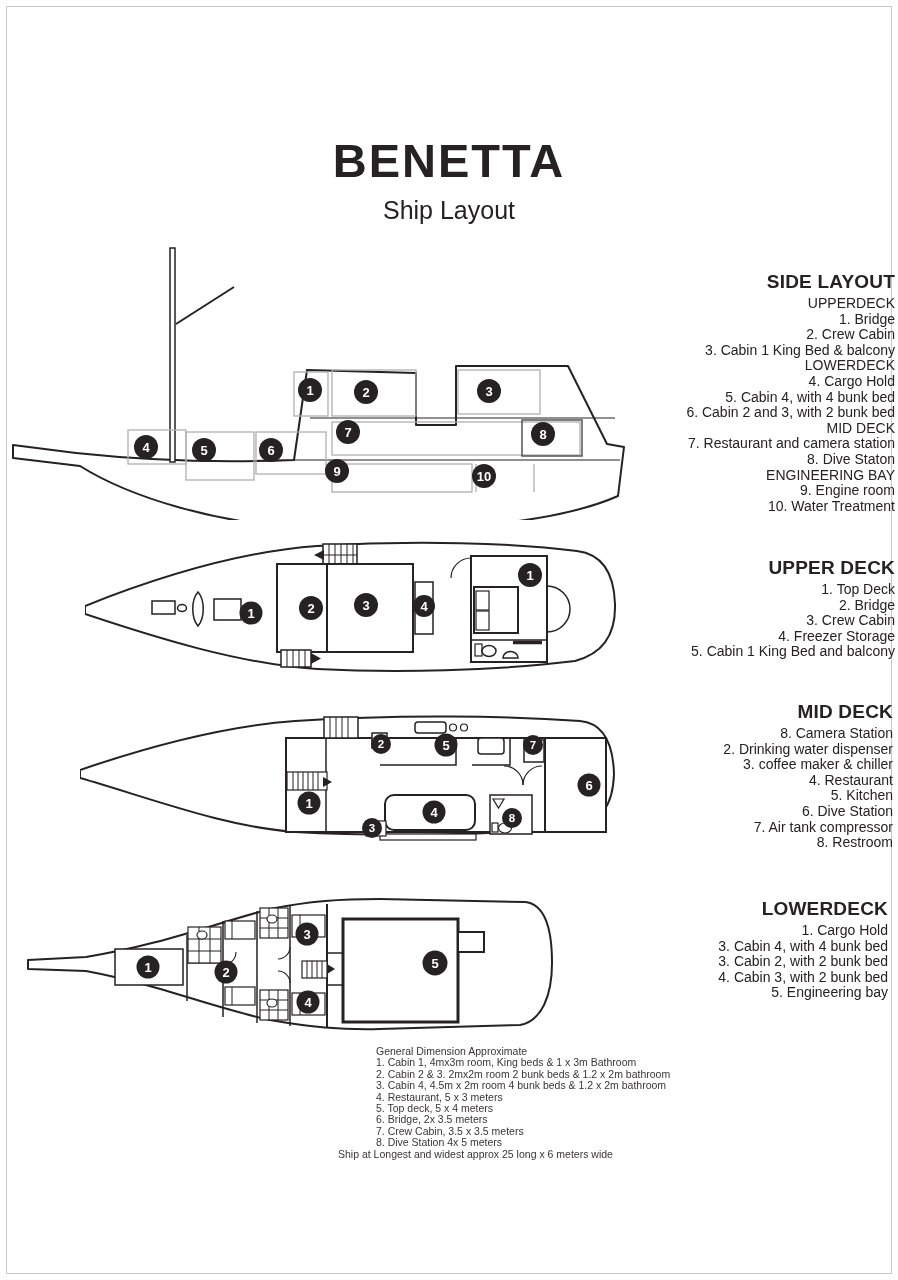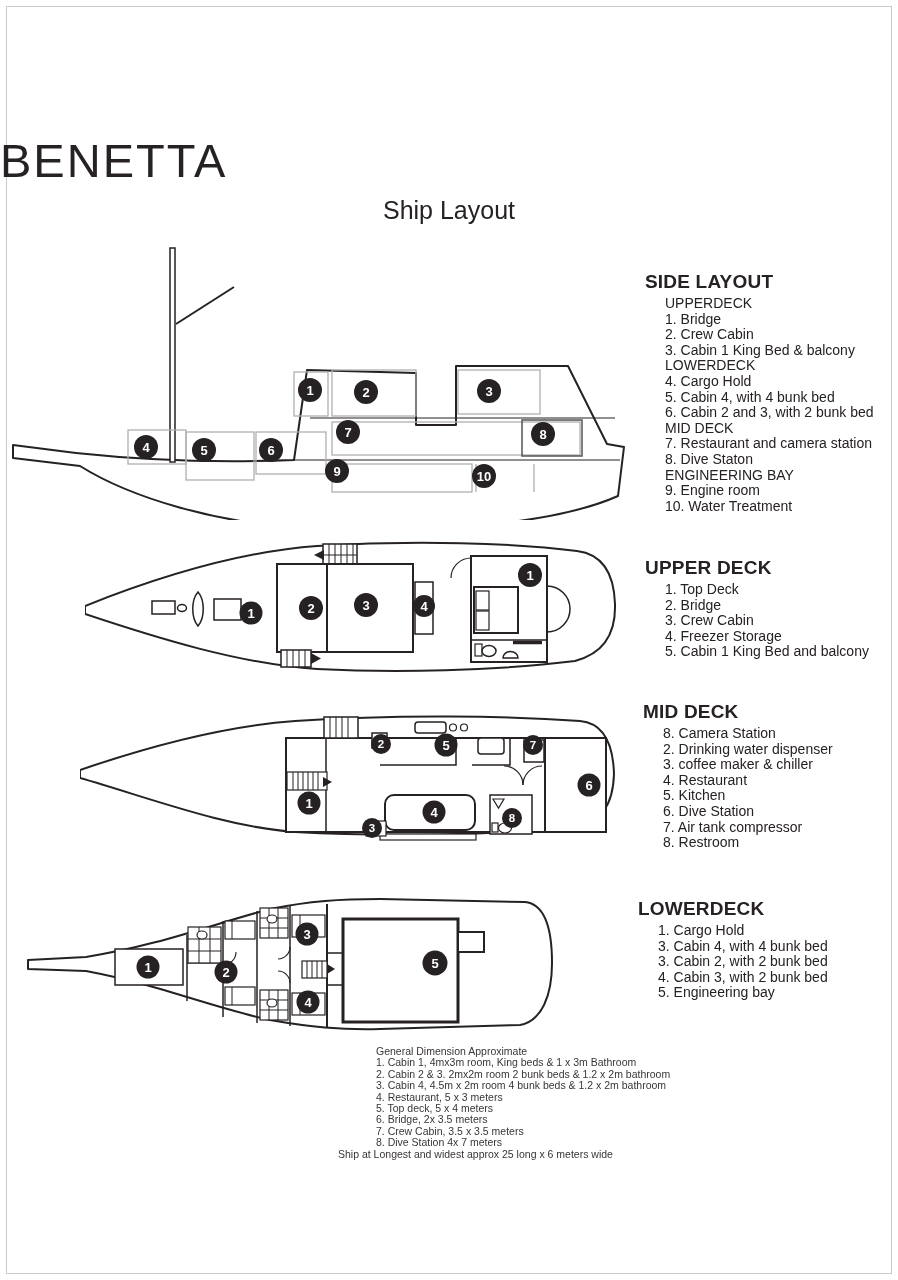--- a/index.html
+++ b/index.html
@@ -1,24 +1,24 @@
 <!DOCTYPE html>
 <html><head>
 <meta charset="utf-8">
 <style>
   html,body{margin:0;padding:0;background:#ffffff;}
   .page{position:relative;width:898px;height:1280px;background:#fff;overflow:hidden;
         font-family:"Liberation Sans", sans-serif;color:#262122;}
   .border-frame{position:absolute;left:6px;top:6px;right:6px;bottom:6px;
         border:1px solid #c9c9c9;pointer-events:none;}
-  .title{position:absolute;left:0;top:133px;width:898px;
-        font-size:47px;font-weight:400;letter-spacing:2px;color:#262122;}
+  .title{position:absolute;left:0;top:133px;width:898px;text-align:center;
+        font-size:47px;font-weight:700;letter-spacing:2px;color:#262122;}
   .subtitle{position:absolute;left:0;top:196px;width:898px;text-align:center;
         font-size:25px;font-weight:400;color:#262122;}
-  .legend{position:absolute;width:250px;}
+  .legend{position:absolute;width:250px;text-align:right;}
   .legend-heading{font-size:19px;font-weight:bold;letter-spacing:.2px;margin-bottom:3px;}
   .legend-line{font-size:14px;line-height:15.6px;white-space:nowrap;margin-left:20px;}
   .diagram{position:absolute;}
   .dims{position:absolute;left:338px;top:1046px;width:340px;font-size:10.5px;line-height:11.4px;color:#3a3536;}
   .dims-heading{padding-left:6px;margin-left:32px;}
   .dims-item{padding-left:38px;white-space:nowrap;}
   .dims-footer{padding-left:0;}
   svg .ink{stroke:#262122;fill:none;}
   svg .wt{fill:#ffffff;}
   svg .gray{stroke:#b0b0b0;fill:none;}
@@ -374,16 +374,16 @@
 
   <div class="dims">
     <div class="dims-heading">General Dimension Approximate</div>
     <div class="dims-item">1. Cabin 1, 4mx3m room, King beds &amp; 1 x 3m Bathroom</div>
     <div class="dims-item">2. Cabin 2 &amp; 3. 2mx2m room 2 bunk beds &amp; 1.2 x 2m bathroom</div>
     <div class="dims-item">3. Cabin 4, 4.5m x 2m room 4 bunk beds &amp; 1.2 x 2m bathroom</div>
     <div class="dims-item">4. Restaurant, 5 x 3 meters</div>
     <div class="dims-item">5. Top deck, 5 x 4 meters</div>
     <div class="dims-item">6. Bridge, 2x 3.5 meters</div>
     <div class="dims-item">7. Crew Cabin, 3.5 x 3.5 meters</div>
-    <div class="dims-item">8. Dive Station 4x 7 meters</div>
+    <div class="dims-item">8. Dive Station 4x 5 meters</div>
     <div class="dims-footer">Ship at Longest and widest approx 25 long x 6 meters wide</div>
   </div>
 </div>
 
 </body></html>

